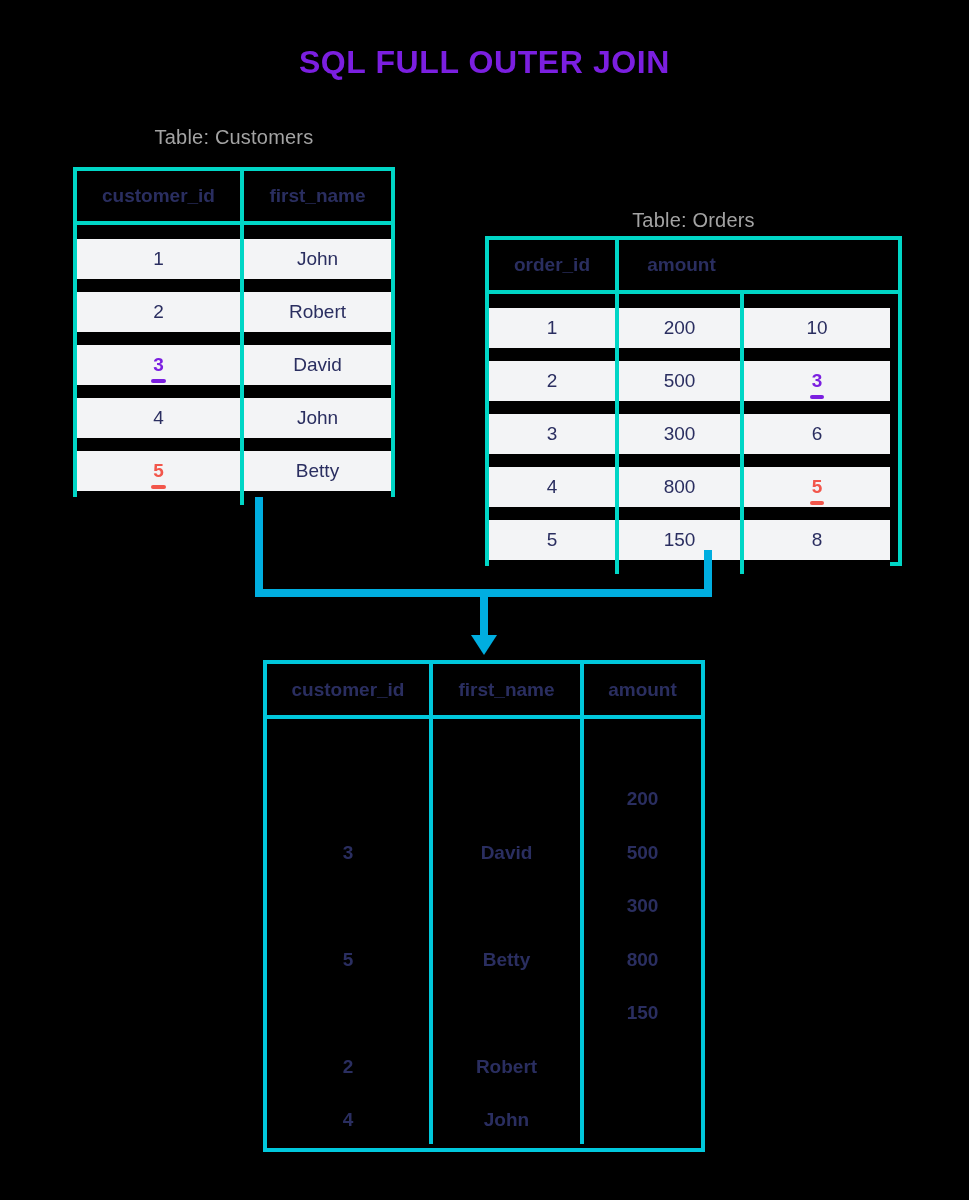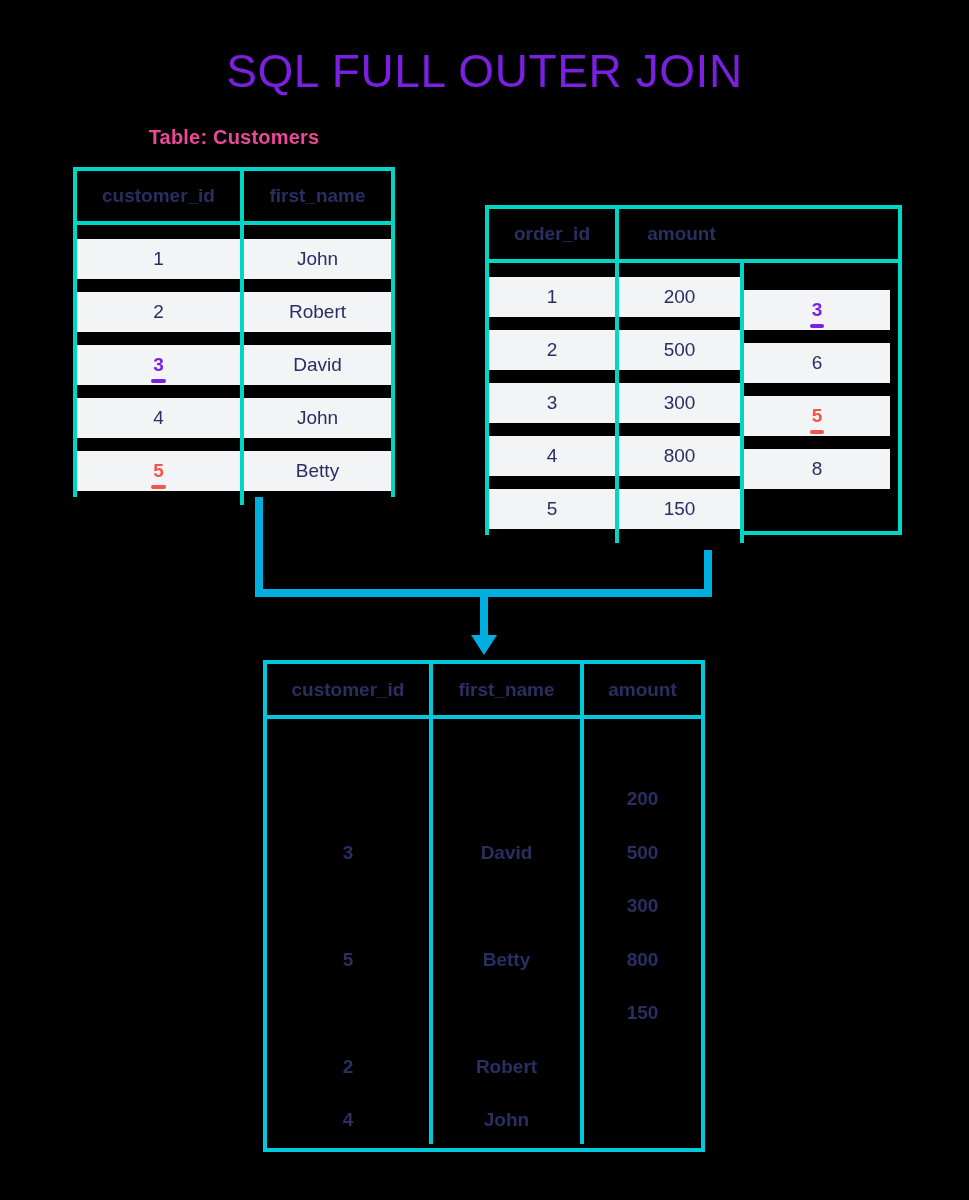--- a/index.html
+++ b/index.html
@@ -6,27 +6,27 @@
   body{
     width:969px;height:1200px;background:#000;overflow:hidden;position:relative;
     font-family:"Liberation Sans", sans-serif;
     -webkit-font-smoothing:antialiased;
   }
   .stage{position:absolute;left:0;top:0;width:969px;height:1200px;}
 
   
   .title{
     position:absolute;left:0;top:44px;width:969px;text-align:center;
-    font-size:46px;font-weight:normal;letter-spacing:0.6px;
+    font-size:32px;font-weight:bold;letter-spacing:0.6px;
     color:#7B1FE0;
   }
 
   
   .caption{
-    position:absolute;font-size:20px;font-weight:bold;color:#ec4899;
+    position:absolute;font-size:20px;font-weight:normal;color:#a3a3a3;
     letter-spacing:0.2px;white-space:nowrap;
   }
   #cap-customers{left:73px;top:126px;width:322px;text-align:center;}
   #cap-orders{left:485px;top:209px;width:417px;text-align:center;}
 
   
   .tbl{position:absolute;box-sizing:border-box;border:4px solid #00D6C6;background:#000;}
   .tbl .hdr{display:flex;box-sizing:border-box;border-bottom:4px solid #00D6C6;}
   .tbl .hdr .cell{
     box-sizing:border-box;display:flex;align-items:center;justify-content:center;
@@ -141,21 +141,21 @@
         <div class="rowcell" style="height:40px;">
             <span>Betty</span>
           </div>
         <div class="gap" style="height:14px;"></div>
       </div>
     </div>
   </div>
 
   <div class="caption" id="cap-orders">Table: Orders</div>
 
-  <div class="tbl" id="orders-table" style="left:485px;top:205px;width:417px;height:330px;">
+  <div class="tbl" id="orders-table" style="left:485px;top:236px;width:417px;height:330px;">
     <div class="hdr" style="height:54px;">
       <div class="cell" style="width:130px;">order_id</div>
       <div class="cell" style="width:125px;">amount</div>
     </div>
     <div class="body">
       <div class="col" style="width:130px;">
         <div class="gap" style="height:14px;"></div>
         <div class="rowcell" style="height:40px;">
             <span>1</span>
           </div>
@@ -195,20 +195,23 @@
             <span>800</span>
           </div>
         <div class="gap" style="height:13px;"></div>
         <div class="rowcell" style="height:40px;">
             <span>150</span>
           </div>
         <div class="gap" style="height:14px;"></div>
       </div>
       <div class="col" style="width:146px;">
         <div class="gap" style="height:14px;"></div>
+        <div class="rowcell" style="height:40px;">
+            <span>10</span>
+          </div>
         <div class="gap" style="height:13px;"></div>
         <div class="rowcell" style="height:40px;">
             <span class="hl hl-purple">3</span>
           </div>
         <div class="gap" style="height:13px;"></div>
         <div class="rowcell" style="height:40px;">
             <span>6</span>
           </div>
         <div class="gap" style="height:13px;"></div>
         <div class="rowcell" style="height:40px;">

